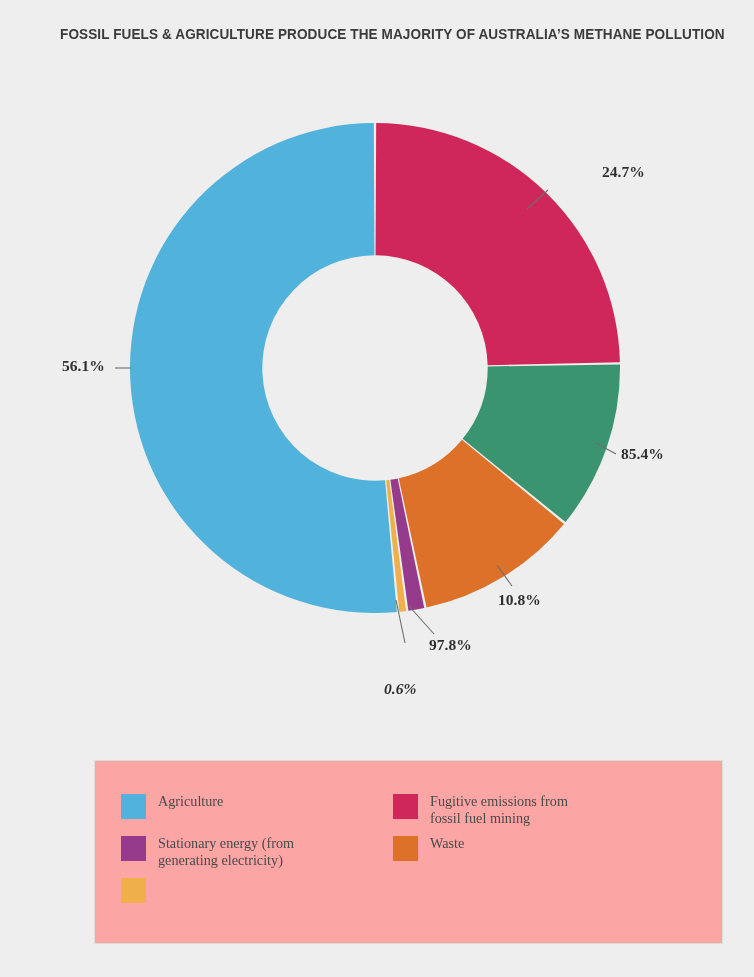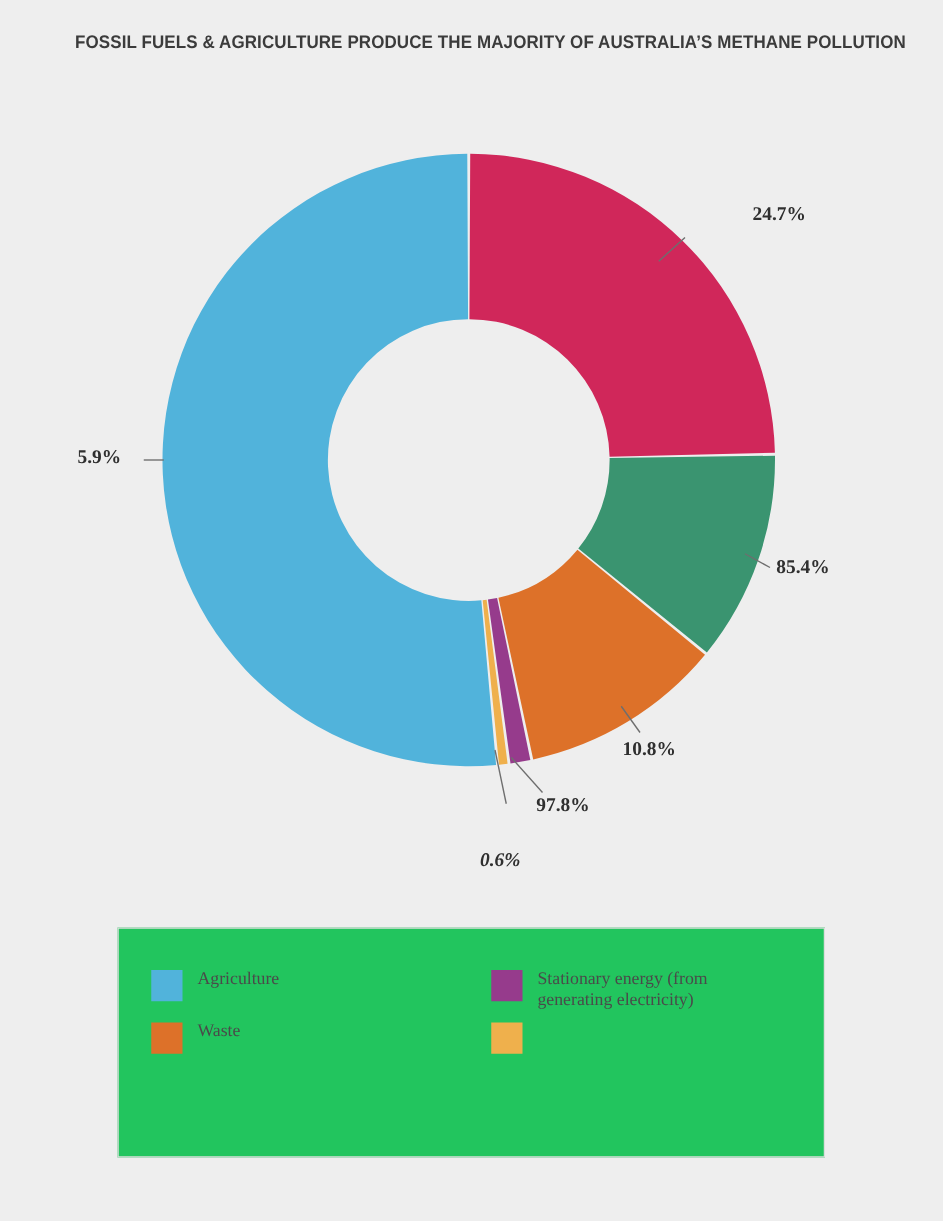--- a/index.html
+++ b/index.html
@@ -65,25 +65,25 @@
   .vl-247 { left: 554px; top: 163px; margin-left: 48px; }
   .vl-112 { left: 621px; top: 445px; }
   .vl-108 { left: 498px; top: 591px; }
   .vl-12  { left: 429px; top: 636px; }
   .vl-06  { left: 384px; top: 680px; font-style: italic; }
 
   
   .legend-box {
     position: absolute;
     left: 94px;
-    top: 742px;
-    width: 566px;
+    top: 760px;
+    width: 629px;
     height: 184px;
     border: 1px solid #dcdcdc;
-    background: #22c55e;
+    background: #fca5a5;
     box-sizing: border-box;
   }
   .legend-grid {
     position: absolute;
     left: 26px;
     top: 32px;
     width: 520px;
     display: grid;
     grid-template-columns: 272px 248px;
     grid-auto-rows: 42px;
@@ -130,33 +130,37 @@
       <g id="leader-lines" stroke="#6e6e6e" stroke-width="1.1" fill="none">
         <line x1="115" y1="368" x2="131" y2="368"></line>
         <line x1="548" y1="190" x2="527" y2="209"></line>
         <line x1="616" y1="454" x2="596" y2="443"></line>
         <line x1="512" y1="586" x2="497" y2="565"></line>
         <line x1="434" y1="634" x2="409" y2="606"></line>
         <line x1="405" y1="643" x2="396" y2="600"></line>
       </g>
     </svg>
 
-    <div class="value-label vl-51">5.9%</div>
+    <div class="value-label vl-51">56.1%</div>
     <div class="value-label vl-247">24.7%</div>
     <div class="value-label vl-112">85.4%</div>
     <div class="value-label vl-108">10.8%</div>
     <div class="value-label vl-12">97.8%</div>
     <div class="value-label vl-06">0.6%</div>
   </div>
 
   <div class="legend-box">
     <div class="legend-grid" id="legend-grid">
         <div class="legend-item">
           <span class="legend-swatch" style="background: rgb(81, 179, 219);"></span>
           <span class="legend-label">Agriculture</span>
+        </div>
+        <div class="legend-item">
+          <span class="legend-swatch" style="background: rgb(208, 39, 90);"></span>
+          <span class="legend-label">Fugitive emissions from<span class="l2">fossil fuel mining</span></span>
         </div>
         <div class="legend-item">
           <span class="legend-swatch" style="background: rgb(150, 59, 140);"></span>
           <span class="legend-label">Stationary energy (from<span class="l2">generating electricity)</span></span>
         </div>
         <div class="legend-item">
           <span class="legend-swatch" style="background: rgb(221, 113, 41);"></span>
           <span class="legend-label">Waste</span>
         </div>
         <div class="legend-item">

